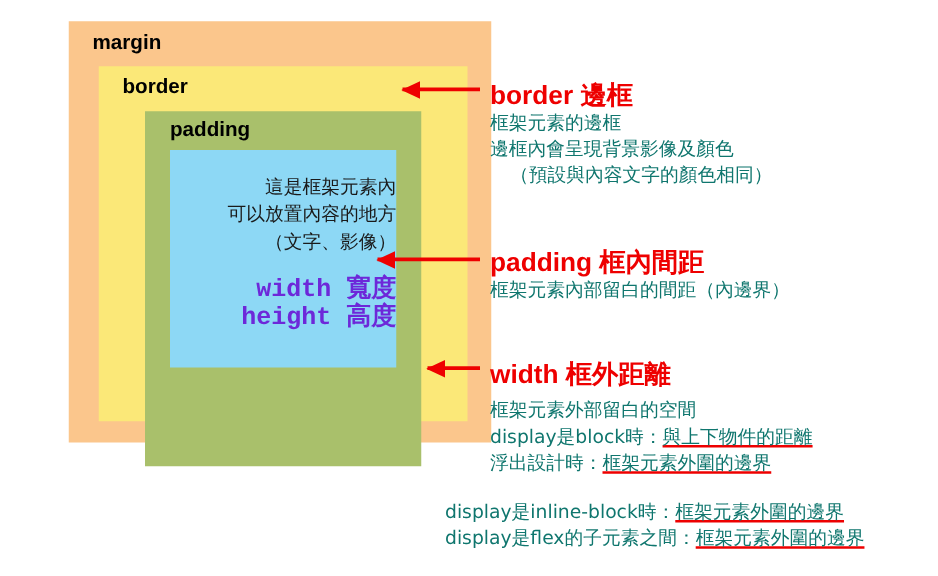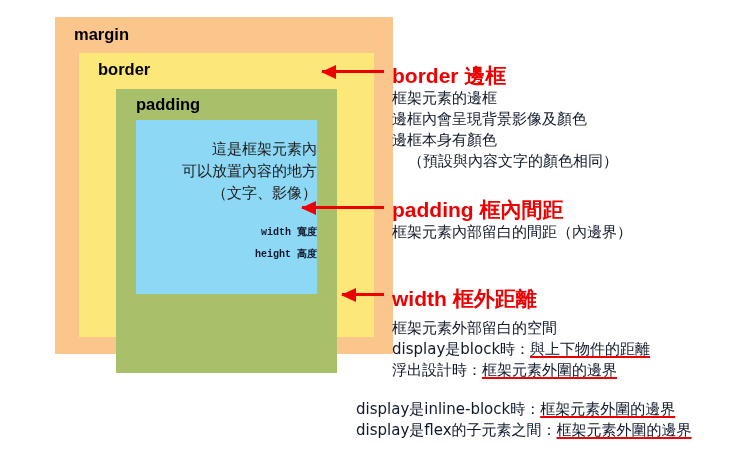--- a/index.html
+++ b/index.html
@@ -75,23 +75,23 @@
     text-align: right;
     line-height: 22px;
     font-size: 15px;
     color: #1a1a1a;
     font-family: Liberation Mono, monospace;
   }
   .content-text .dim {
     display: block;
     margin-top: 16px;
     font-weight: bold;
-    font-size: 10px;
+    font-size: 20px;
     line-height: 22px;
-    color: #0f172a;
+    color: #6d28d9;
   }
 
   
   .arrow {
     position: absolute;
     height: 3px;
     background: #ee0000;
   }
   .arrow::before {
     content: "";
@@ -111,21 +111,21 @@
     white-space: nowrap;
   }
   .ann-head {
     font-weight: bold;
     font-size: 21px;
     color: #ee0000;
     font-family: "Liberation Sans", "DejaVu Sans", sans-serif;
   }
   .ann-body {
     font-size: 15px;
-    color: #0f172a;
+    color: #0f766e;
     line-height: 21px;
     font-family: "DejaVu Sans", "Liberation Sans", sans-serif;
   }
   .ann-body div { white-space: nowrap; }
   .indent { padding-left: 16px; }
   .u {
     text-decoration: underline;
     text-decoration-color: #ee0000;
     text-underline-offset: 2px;
     text-decoration-thickness: 2px;
@@ -157,21 +157,20 @@
 </div>
 
 <div class="arrow" style="left:322px; top:70px;  width:62px;"></div>
 <div class="arrow" style="left:302px; top:206px; width:82px;"></div>
 <div class="arrow" style="left:342px; top:293px; width:42px;"></div>
 
 <div class="ann ann-head" style="left:392px; top:62px;">border 邊框</div>
 <div class="ann ann-body" style="left:392px; top:88px;">
   <div>框架元素的邊框</div>
   <div>邊框內會呈現背景影像及顏色</div>
-  <div>邊框本身有顏色</div>
   <div class="indent">（預設與內容文字的顏色相同）</div>
 </div>
 
 <div class="ann ann-head" style="left:392px; top:196px;">padding 框內間距</div>
 <div class="ann ann-body" style="left:392px; top:222px;">
   <div>框架元素內部留白的間距（內邊界）</div>
 </div>
 
 <div class="ann ann-head" style="left:392px; top:285px;">width 框外距離</div>
 <div class="ann ann-body" style="left:392px; top:318px;">

